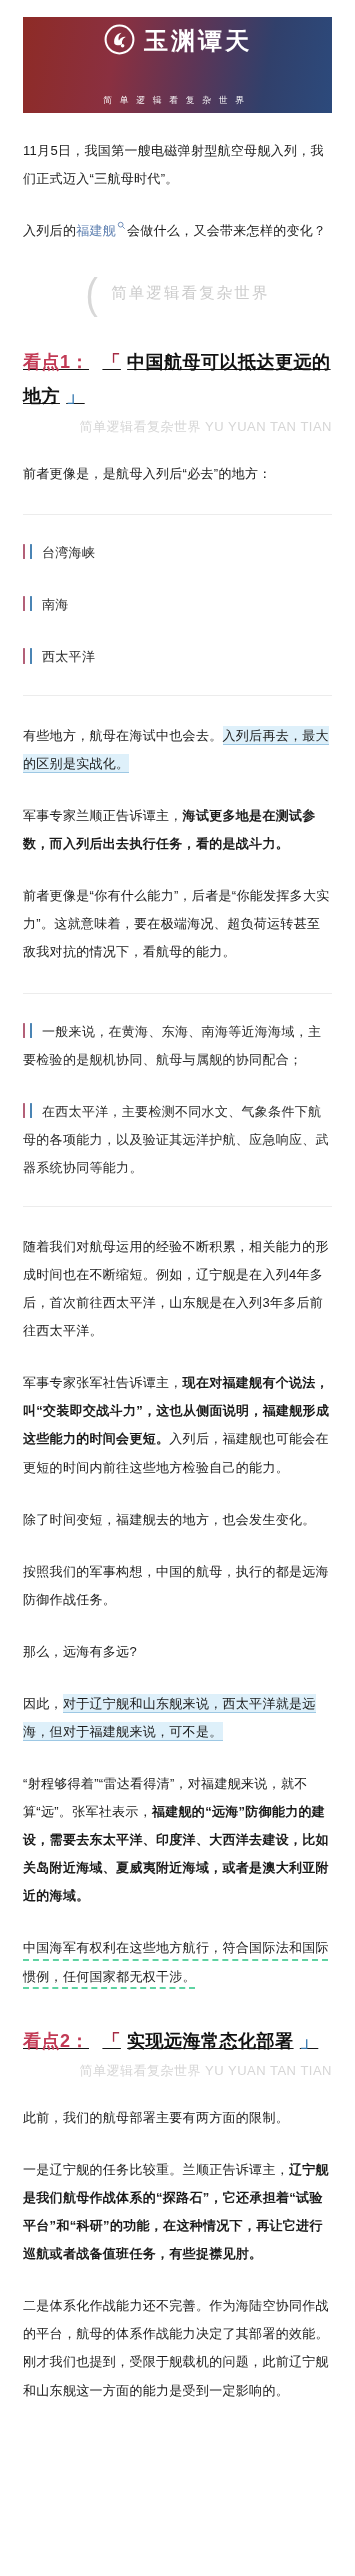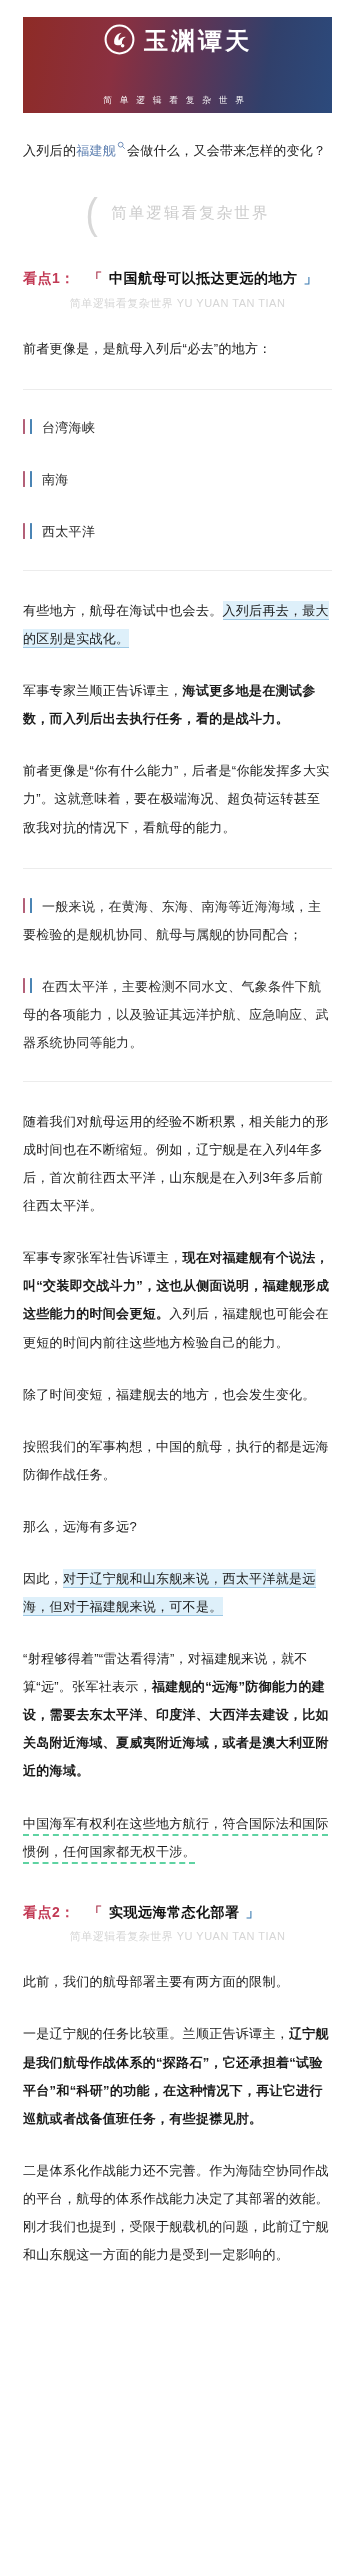--- a/index.html
+++ b/index.html
@@ -22,26 +22,26 @@
       -webkit-box-decoration-break:clone;box-decoration-break:clone;}
   .ul-green{text-decoration:underline;text-decoration-style:dashed;text-decoration-color:#5ed3a2;
       text-decoration-thickness:1.5px;text-underline-offset:6.7px;font-family:Liberation Serif, serif;}
 
   
   .wm-center{display:flex;justify-content:center;align-items:center;gap:13.4px;margin:30px 0 15.5px;}
   .wm-paren{color:#d8d8d8;font-size:37px;font-weight:100;line-height:1;transform:scaleY(1.15);}
   .wm-center-text{color:#cccccc;font-size:15.5px;letter-spacing:2.1px;}
 
   
-  .sec{font-size:14px;font-weight:bold;line-height:1.9;margin:33px 0 4.1px;letter-spacing:0.5px;}
+  .sec{font-size:18px;font-weight:bold;line-height:1.9;margin:33px 0 4.1px;letter-spacing:0.5px;text-decoration:underline;}
   .kicker{color:#c23a55;}
   .br-open{color:#a52a43;margin:0 6.2px 0 13.4px;}
   .br-close{color:#3c7cb2;margin-left:6.2px;}
   .sec-title{color:#121212;}
-  .wm-right{text-align:center;color:#d6d6d6;font-size:11px;margin:3.1px 0 20.6px;letter-spacing:0.5px;}
+  .wm-right{text-align:right;color:#d6d6d6;font-size:13px;margin:3.1px 0 20.6px;letter-spacing:0.5px;}
 
   
   .quote{border-top:0.5px solid #ececec;border-bottom:0.5px solid #ececec;padding:24px 0;margin:26px 0;}
   .qi{font-size:13px;line-height:2.16;letter-spacing:0.3px;color:#2b2b2b;margin:24px 0;}
   .qi:first-child{margin-top:0;}
   .qi:last-child{margin-bottom:0;}
   .vbar{display:inline-block;width:1.5px;height:15.5px;vertical-align:-2.6px;border-radius:0.5px;}
   .vr{background:#b36078;margin-right:5.7px;}
   .vb{background:#4a84b4;margin-right:10.3px;}
 </style>
@@ -57,20 +57,23 @@
           <circle cx="32" cy="32" r="27" fill="none" stroke="#ffffff" stroke-width="4"></circle>
           <path d="M22 40 C20 30 26 20 36 19 C30 24 29 30 31 34 C34 28 40 26 44 27 C38 30 36 35 37 40 C33 44 26 44 22 40 Z" fill="#ffffff"></path>
           <circle cx="38" cy="44" r="3.5" fill="#ffffff"></circle>
         </svg>
       </span>
       <span class="banner-name">玉渊谭天</span>
     </div>
     <div class="banner-tag">简单逻辑看复杂世界</div>
   </div>
 
+  <p class="body-p">
+    <span>11月5日，我国第一艘电磁弹射型航空母舰入列，我们正式迈入“三航母时代”。</span>
+  </p>
 
   <p class="body-p">
     <span>入列后的</span><a class="link">福建舰</a><span class="sicon link"><svg width="8.8" height="8.8" viewBox="0 0 24 24">
           <circle cx="10" cy="10" r="6.5" fill="none" stroke="currentColor" stroke-width="2.4"></circle>
           <line x1="15" y1="15" x2="21" y2="21" stroke="currentColor" stroke-width="2.4"></line>
         </svg></span><span>会做什么，又会带来怎样的变化？</span>
   </p>
 
   <div class="wm-center">
     <span class="wm-paren">(</span>

